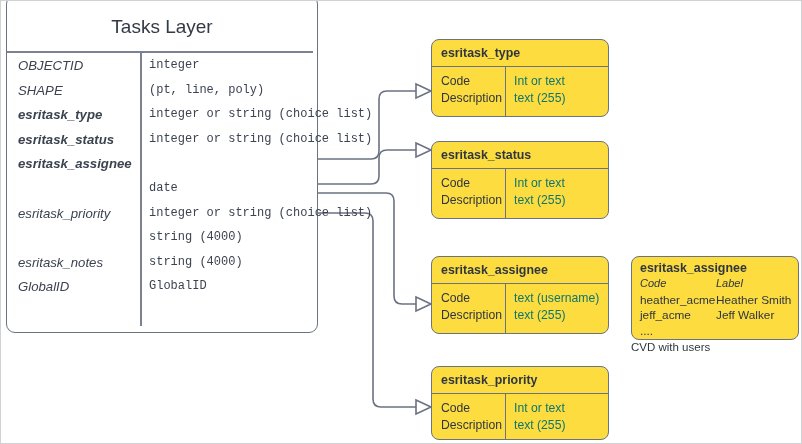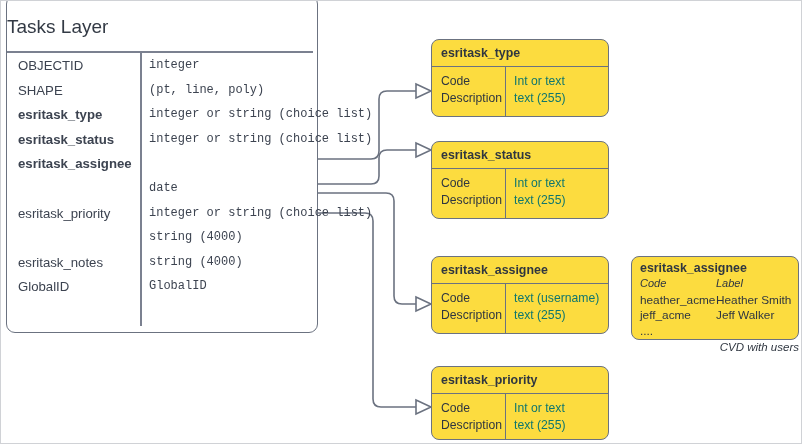--- a/index.html
+++ b/index.html
@@ -33,20 +33,21 @@
     border-radius: 9px;
     box-sizing: border-box;
   }
   .main-title {
     position: absolute;
     left: 0;
     top: 6px;
     width: 100%;
     height: 50px;
     line-height: 50px;
+    text-align: center;
     font-size: 19px;
     color: #333a45;
   }
   .main-title-rule {
     position: absolute;
     left: 0px;
     top: 55px;
     width: 306px;
     height: 2px;
     background: #7b8190;
@@ -69,20 +70,21 @@
     position: relative;
     height: 24.6px;
   }
   .field-name {
     position: absolute;
     left: 11px;
     top: 0;
     font-size: 13.2px;
     color: #3c4350;
     white-space: nowrap;
+    font-style: italic;
   }
   .field-type {
     position: absolute;
     left: 142px;
     top: 0;
     font-size: 12px;
     color: #3c4350;
     white-space: nowrap;
     font-family: Liberation Mono, monospace;
   }
@@ -188,23 +190,22 @@
   .cvd-line.head .cvd-c1,
   .cvd-line.head .cvd-c2 {
     font-style: italic;
     font-size: 11px;
   }
   .cvd-caption {
     position: absolute;
     left: 630px;
     top: 340px;
     width: 168px;
-    text-align: right;
+    text-align: left;
     font-size: 11.5px;
-    font-style: italic;
     color: #2f3640;
   }
 
   
   #connectors {
     position: absolute;
     left: 0;
     top: 0;
     width: 802px;
     height: 444px;

